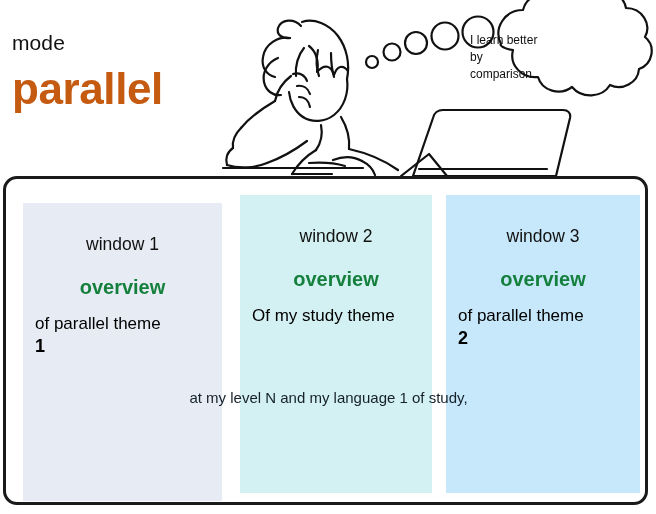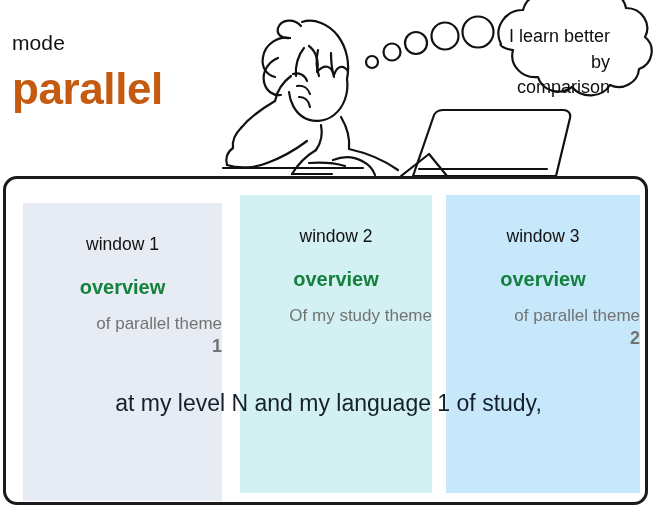--- a/index.html
+++ b/index.html
@@ -49,24 +49,24 @@
     left: 205px;
     top: 0px;
     width: 451px;
     height: 176px;
   }
   #illustration svg { display: block; }
 
   #bubble-text {
     position: absolute;
     left: 470px;
-    top: 24px;
+    top: 32px;
     width: 140px;
-    text-align: right;
-    font-size: 18px;
+    text-align: left;
+    font-size: 12px;
     color: #0f0f0f;
     line-height: 1.42;
   }
 
   
   #windows-frame {
     position: absolute;
     left: 3px;
     top: 176px;
     width: 645px;
@@ -103,42 +103,42 @@
     top: 74px;
     width: 100%;
     text-align: center;
     font-size: 20px;
     font-weight: bold;
     color: #15803d;
     line-height: 1;
   }
   .window-sub {
     position: absolute;
-    left: 0;
+    left: 12px;
     top: 110px;
     width: 100%;
-    text-align: right;
+    text-align: left;
     font-size: 17px;
-    color: #737373;
+    color: #000000;
     line-height: 1.28;
   }
   .window-num {
     display: block;
     font-weight: bold;
     font-size: 18px;
   }
 
   
   #caption {
     position: absolute;
     left: 0;
     top: 208px;
     width: 645px;
     text-align: center;
-    font-size: 23px;
+    font-size: 15px;
     color: #15202B;
     line-height: 1.45;
     pointer-events: none;
   }
   #caption .cap-line { display: block; }
 </style>
 </head>
 <body>
 
 <div id="header">

